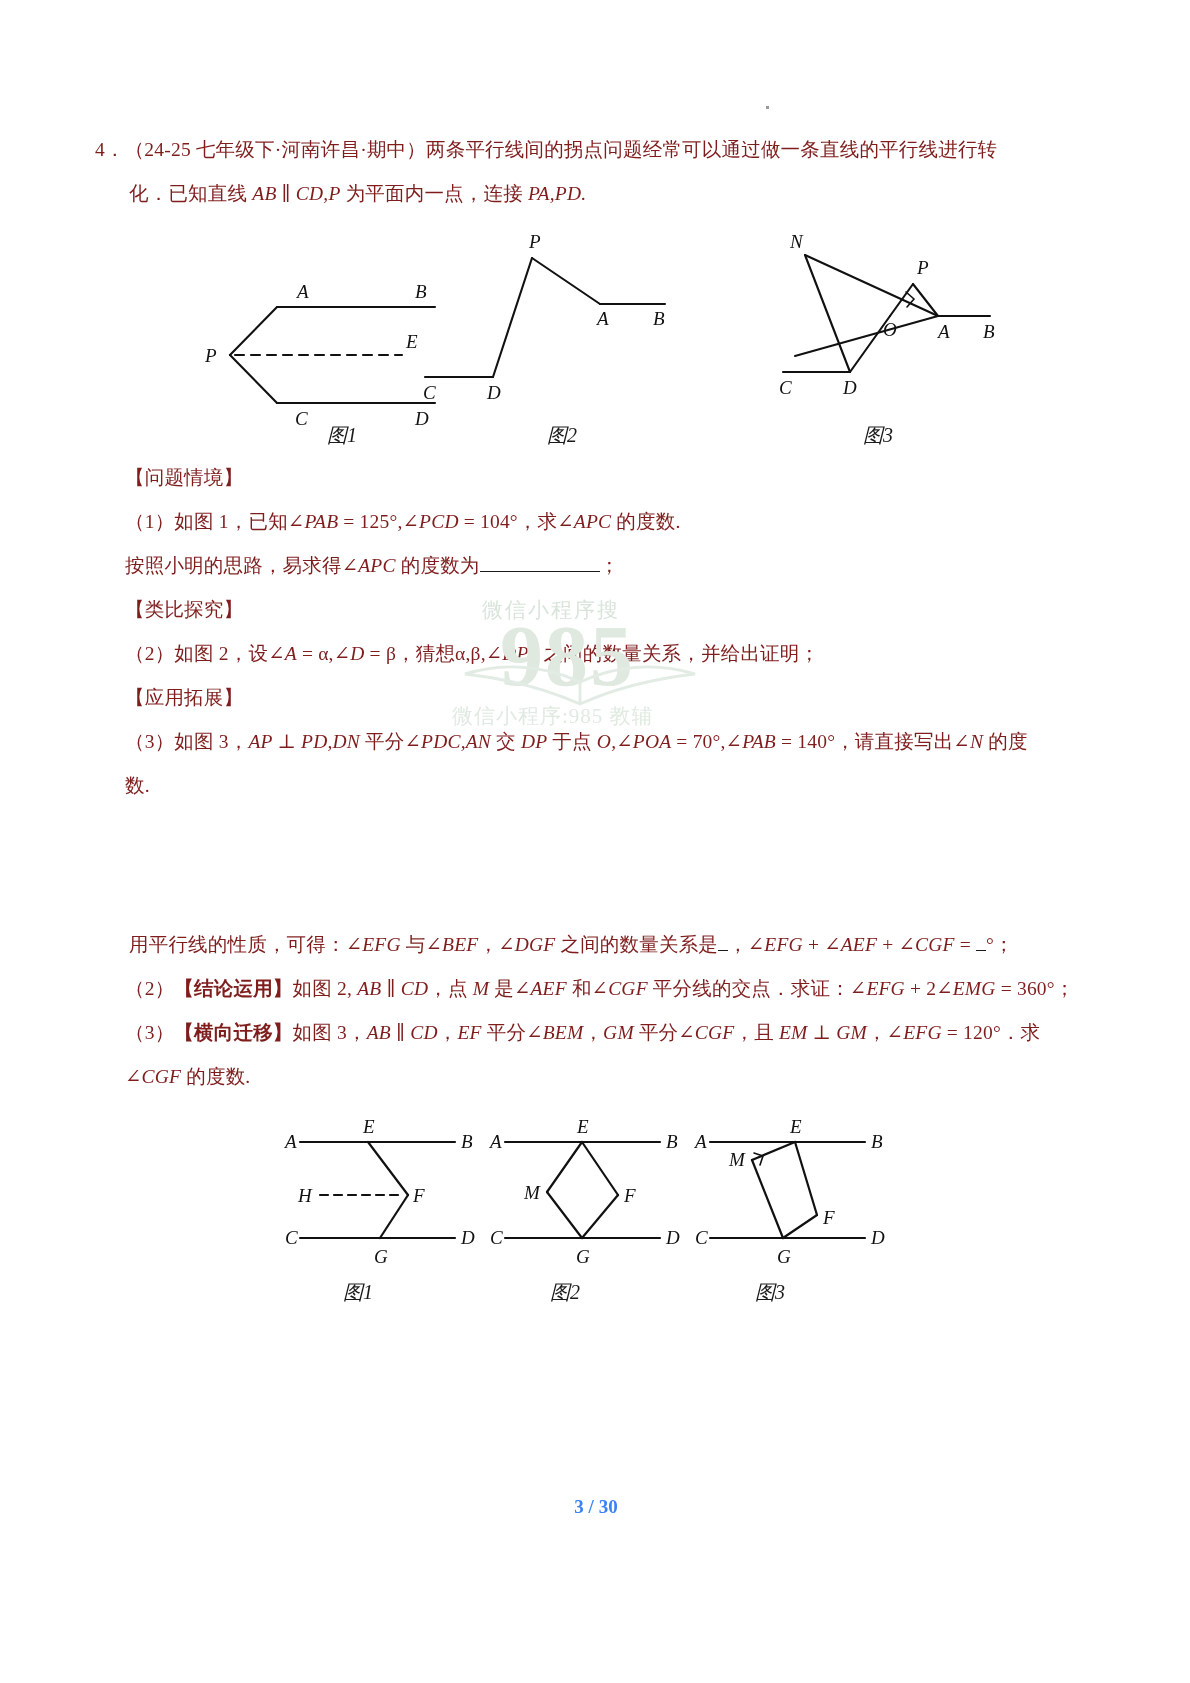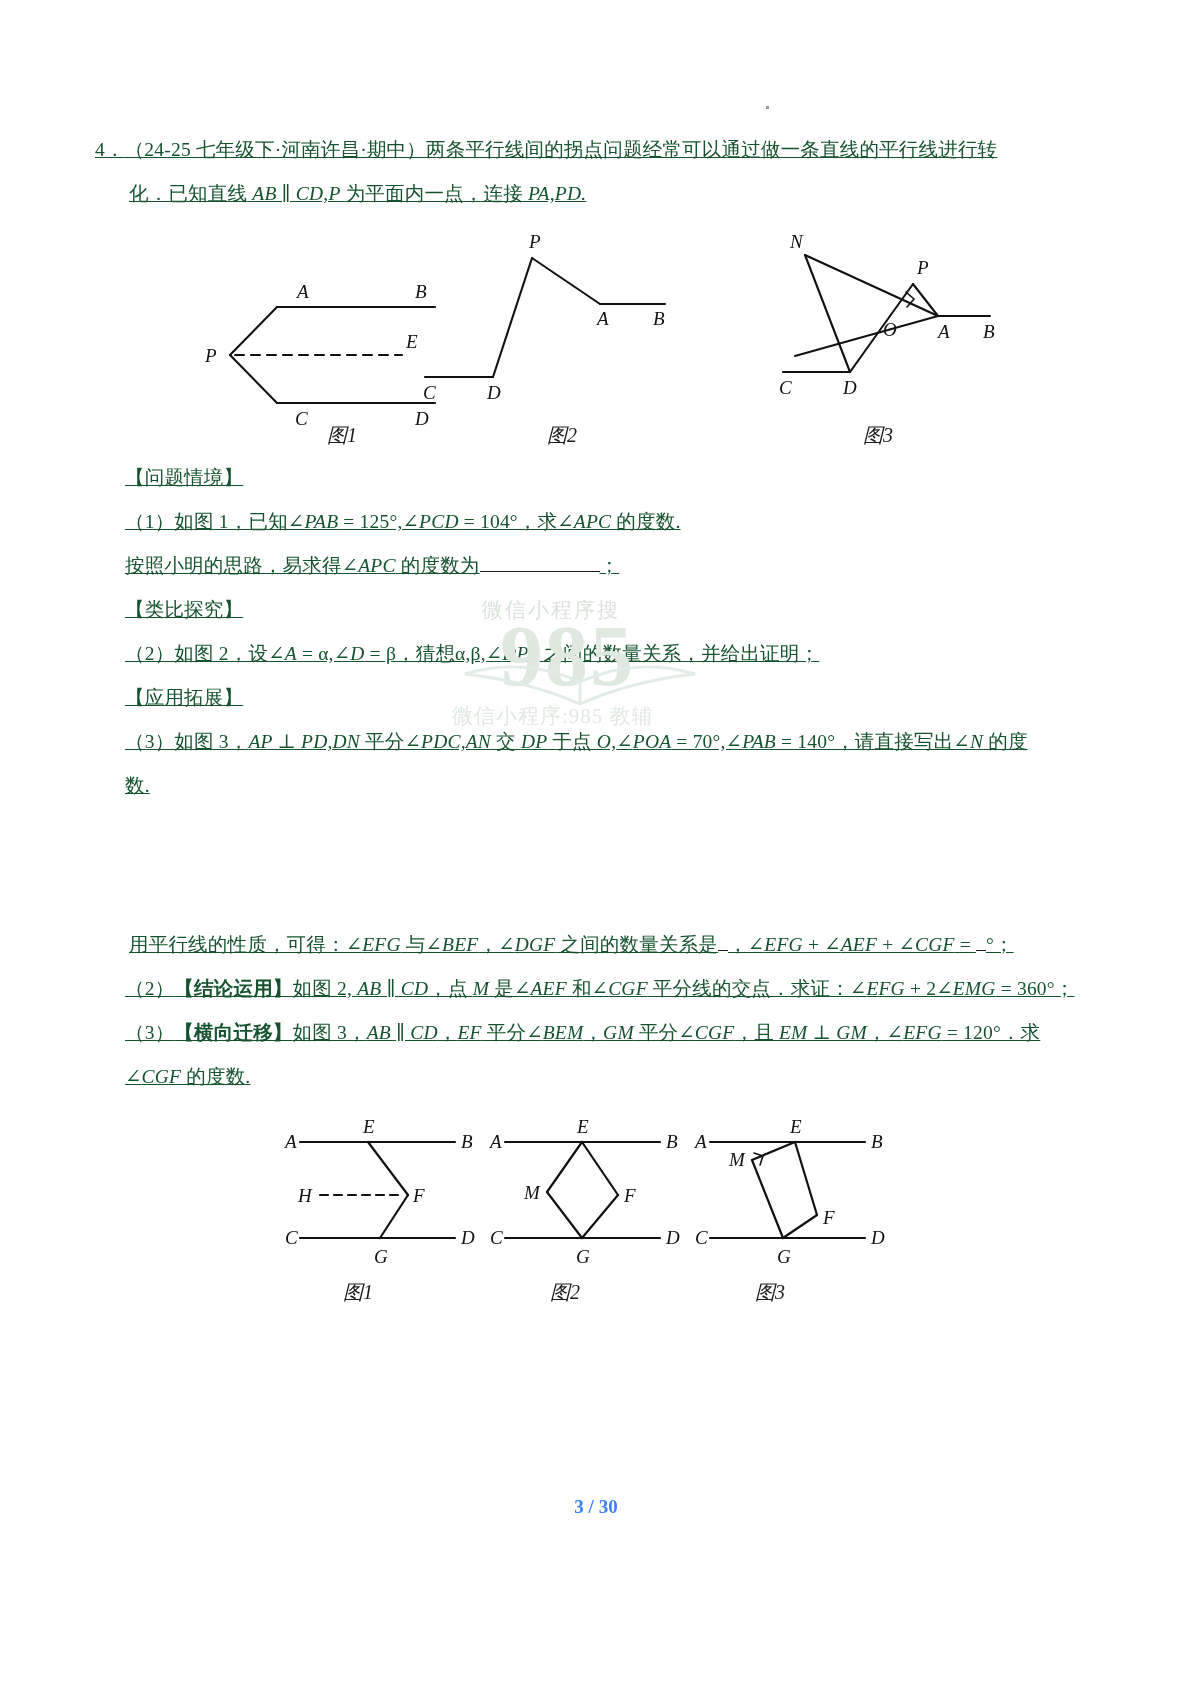--- a/index.html
+++ b/index.html
@@ -23,23 +23,22 @@
   .content {
     position: absolute;
     left: 95px;
     top: 128px;
     width: 1000px;
   }
   
   .qline {
     font-size: 19.5px;
     line-height: 44px;
-    color: #14532d;
+    color: #7f1d1d;
     letter-spacing: 0.2px;
-    text-decoration: underline;
   }
   .qline.indent { padding-left: 34px; }
   .qline.indent2 { padding-left: 30px; }
   .it {
     font-style: italic;
     font-family: "Liberation Serif", "DejaVu Serif", serif;
   }
   .bk { font-weight: 700; }
   .blank-line {
     display: inline-block;

